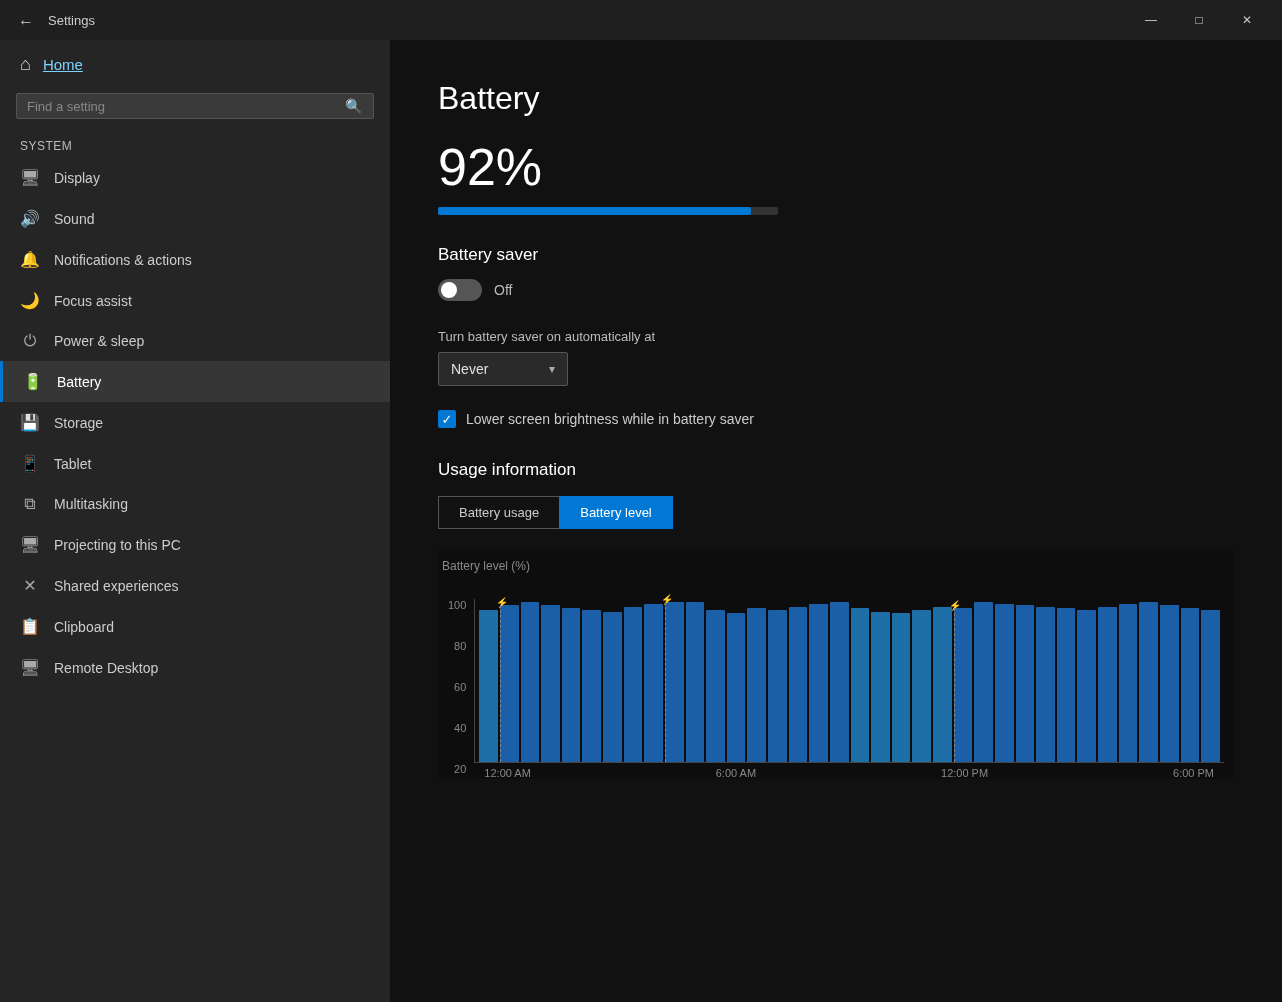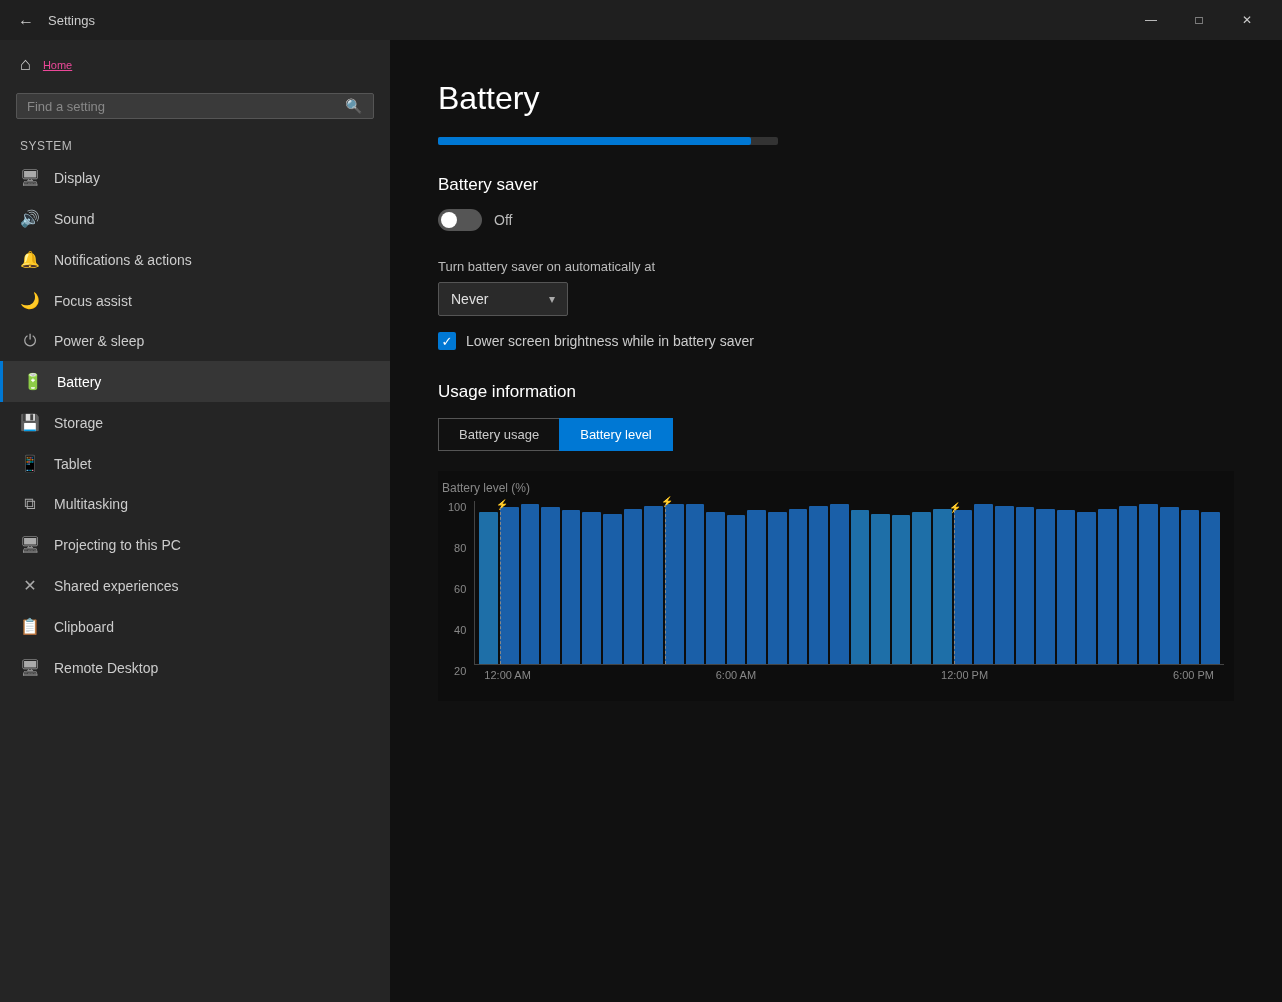--- a/index.html
+++ b/index.html
@@ -74,21 +74,21 @@
       padding-bottom: 20px;
     }
     .sidebar-home {
       display: flex;
       align-items: center;
       padding: 14px 20px;
       cursor: pointer;
       gap: 12px;
     }
     .sidebar-home-icon { font-size: 18px; color: #ccc; }
-    .sidebar-home-label { font-size: 11px; color: #ec4899; text-decoration: underline; }
+    .sidebar-home-label { font-size: 15px; color: #7dd3fc; text-decoration: underline; }
 
     .search-box {
       margin: 4px 16px 12px;
       background: #3a3a3a;
       border: 1px solid #555;
       border-radius: 2px;
       display: flex;
       align-items: center;
       padding: 4px 10px;
     }
@@ -222,21 +222,21 @@
     }
     .dropdown {
       display: flex;
       align-items: center;
       width: 130px;
       background: #2a2a2a;
       border: 1px solid #555;
       border-radius: 2px;
       padding: 8px 12px;
       cursor: pointer;
-      margin-bottom: 16px;
+      margin-bottom: 24px;
       justify-content: space-between;
     }
     .dropdown-value { font-size: 14px; color: #e0e0e0; }
     .dropdown-arrow { font-size: 12px; color: #aaa; }
 
     
     .checkbox-row {
       display: flex;
       align-items: center;
       gap: 10px;
@@ -294,21 +294,21 @@
       padding: 10px 0 0 0;
     }
     .chart-y-label {
       font-size: 12px;
       color: #888;
       margin-bottom: 6px;
       padding-left: 4px;
     }
     .chart-area {
       display: flex;
-      align-items: flex-start;
+      align-items: flex-end;
       height: 200px;
       padding: 0 10px;
       position: relative;
     }
     .chart-y-axis {
       display: flex;
       flex-direction: column;
       justify-content: space-between;
       height: 180px;
       margin-right: 8px;
@@ -456,20 +456,21 @@
     <div class="sidebar-item">
       <span class="sidebar-item-icon">🖥</span>
       <span class="sidebar-item-label">Remote Desktop</span>
     </div>
   </div>
 
   <div class="content">
 
     <h1 class="page-title">Battery</h1>
 
+    <div class="battery-percent">92%</div>
 
     <div class="battery-bar-container">
       <div class="battery-bar-fill" style="width: 92%"></div>
     </div>
 
     <div class="section-title">Battery saver</div>
 
     <div class="toggle-row">
       <div class="toggle off">
         <div class="toggle-knob"></div>

